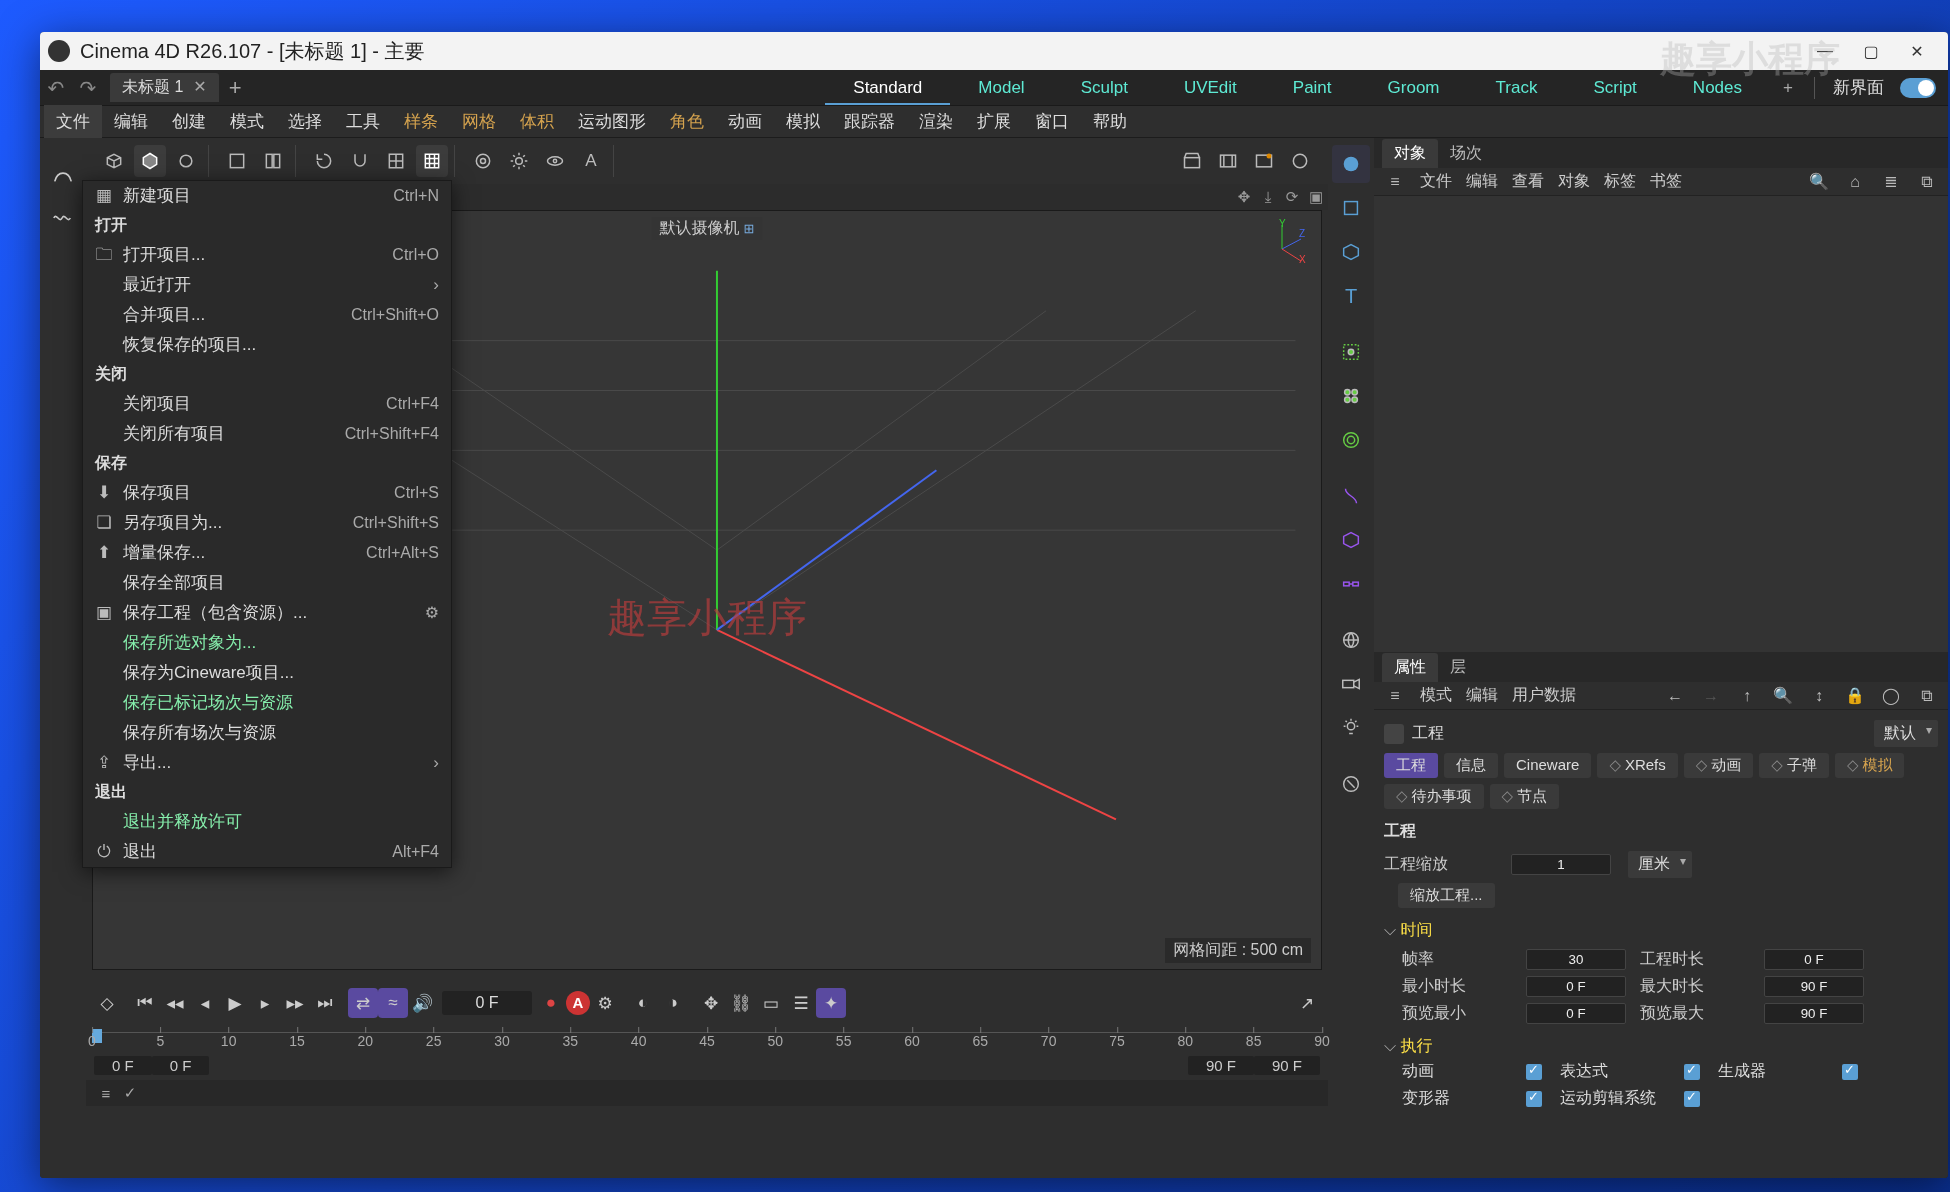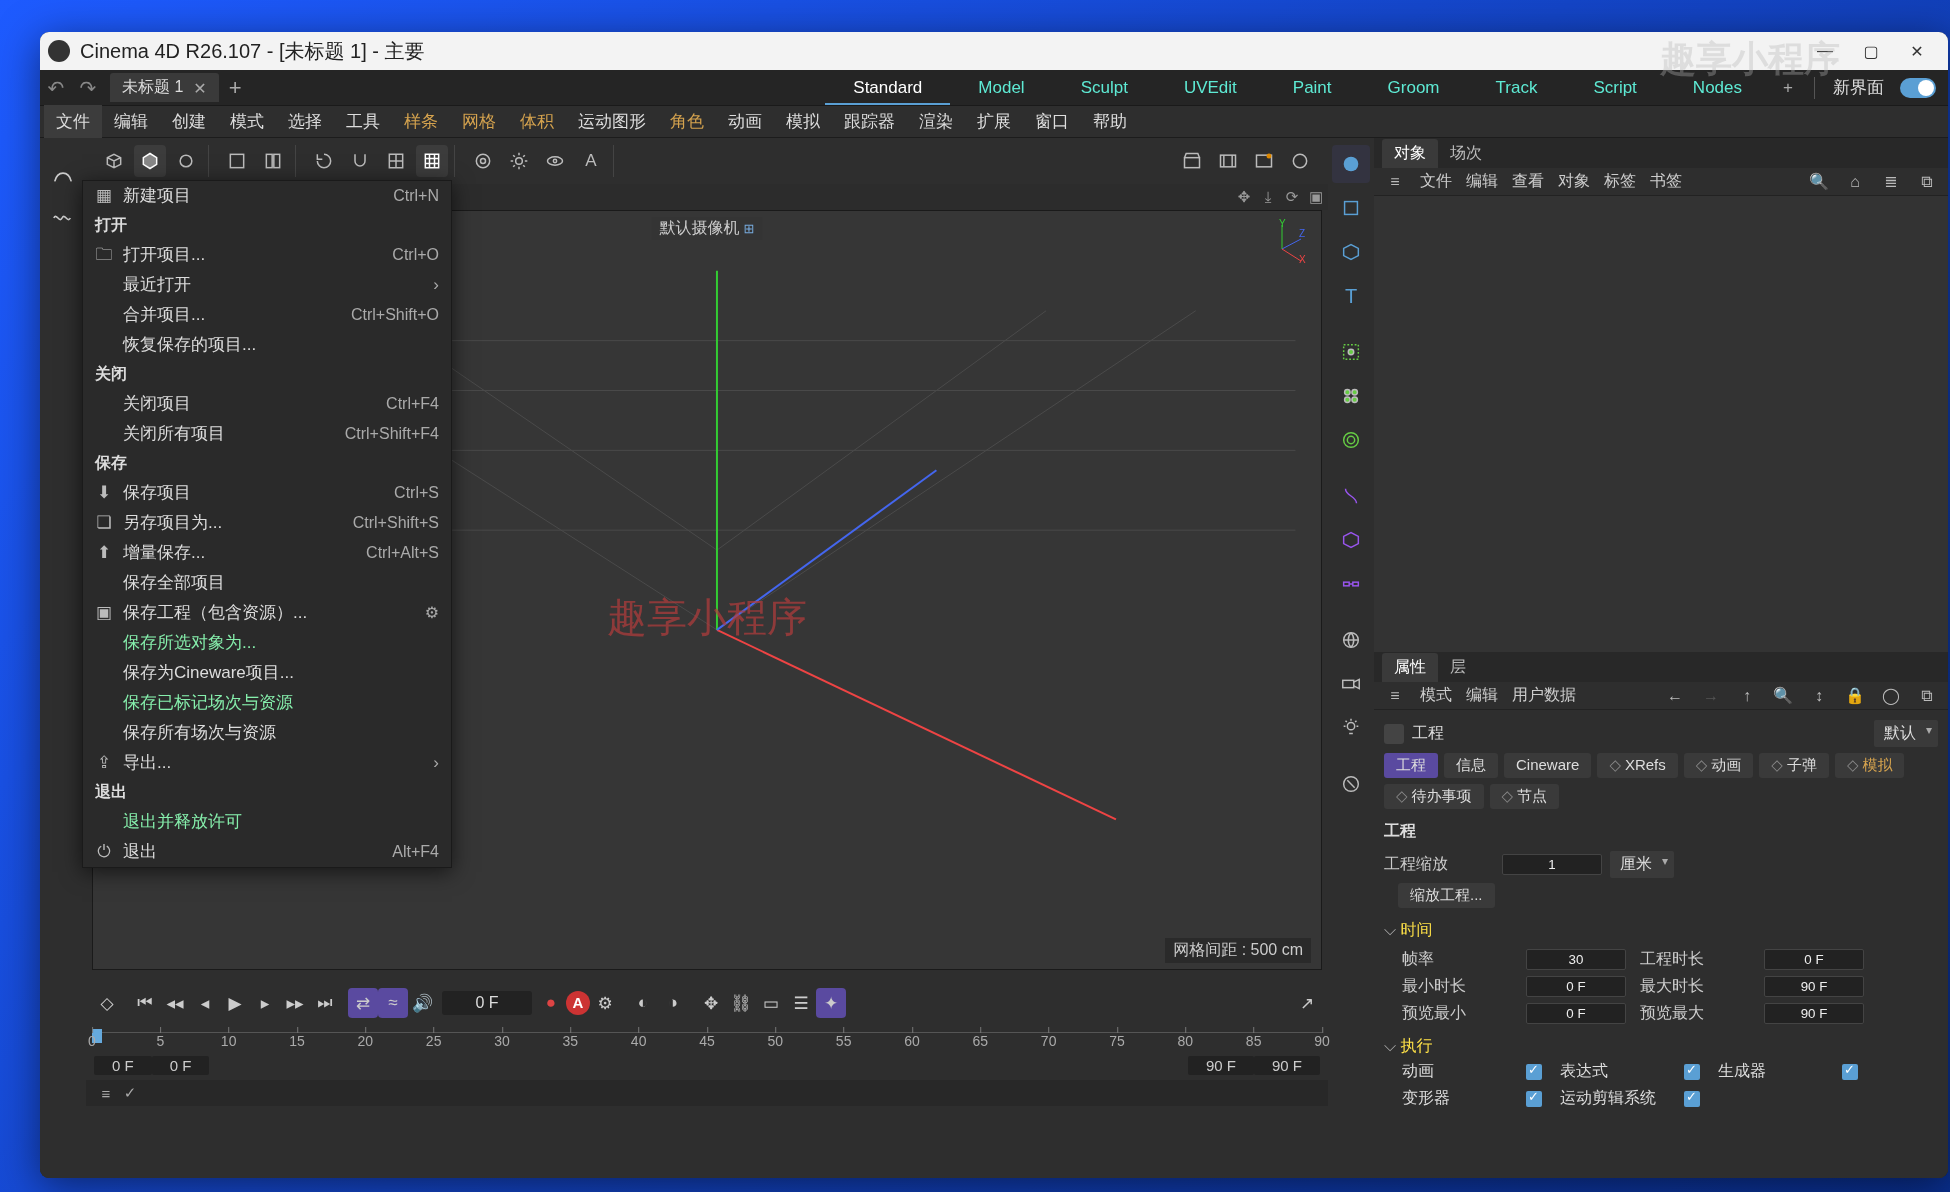--- a/index.html
+++ b/index.html
@@ -1,27 +1,27 @@
 <!DOCTYPE html>
 <html><head>
 <meta charset="utf-8">
 <style>
   * { margin:0; padding:0; box-sizing:border-box; font-family:"Microsoft YaHei","Segoe UI",sans-serif; }
   body { background:linear-gradient(135deg,#1e5bff 0%,#0a2f8f 100%); width:1950px; height:1192px; overflow:hidden; position:relative; }
-  .window { position:absolute; left:40px; top:32px; width:1908px; height:1146px; background:#2e2e2e; border-radius:9px; box-shadow:0 8px 40px rgba(0,0,0,.5); display:flex; flex-direction:column; overflow:hidden; color:#ddd; font-size:17px; }
+  .window { position:absolute; left:40px; top:32px; width:1908px; height:1146px; background:#2e2e2e; border-radius:4px; box-shadow:0 8px 40px rgba(0,0,0,.5); display:flex; flex-direction:column; overflow:hidden; color:#ddd; font-size:17px; }
   
   .titlebar { height:38px; background:#f3f3f3; display:flex; align-items:center; padding:0 8px; color:#222; }
   .app-icon { width:22px; height:22px; background:#333; border-radius:50%; margin-right:10px; }
   .title-text { flex:1; font-size:20px; }
   .win-btn { width:46px; height:36px; display:flex; align-items:center; justify-content:center; font-size:16px; color:#333; }
   .watermark { position:absolute; right:110px; top:35px; font-size:36px; color:rgba(180,180,180,.35); font-weight:bold; pointer-events:none; z-index:999; }
   
   .row2 { height:36px; background:#252525; display:flex; align-items:center; border-bottom:1px solid #1a1a1a; }
   .undo-btn { width:32px; text-align:center; color:#888; font-size:20px; }
-  .doc-tab { background:#3a3a3a; padding:4px 12px; margin-left:6px; border-radius:3px 3px 0 0; display:flex; align-items:flex-end; gap:10px; font-size:16px; }
+  .doc-tab { background:#3a3a3a; padding:4px 12px; margin-left:6px; border-radius:3px 3px 0 0; display:flex; align-items:flex-start; gap:10px; font-size:16px; }
   .doc-close { color:#aaa; }
   .plus-tab { margin-left:10px; color:#aaa; font-size:22px; }
   .layout-tabs { margin-left:auto; display:flex; height:100%; }
   .layout-tab { padding:0 28px; line-height:36px; color:#5eead4; font-size:17px; cursor:pointer; }
   .layout-tab.active { border-bottom:2px solid #5a9fd4; color:#fff; }
   .layout-plus { width:36px; text-align:center; color:#aaa; line-height:36px; }
   .layout-div { width:1px; height:22px; background:#555; margin:7px 8px; }
   .new-ui { padding:0 10px; line-height:36px; }
   .toggle { width:36px; height:20px; background:#5a9fd4; border-radius:10px; margin:8px 12px 0 6px; position:relative; }
   .toggle::after { content:""; position:absolute; right:2px; top:2px; width:16px; height:16px; background:#fff; border-radius:50%; }
@@ -94,21 +94,21 @@
   .panel-menu { height:28px; display:flex; align-items:center; gap:14px; padding:0 10px; background:#2e2e2e; font-size:16px; color:#ccc; border-bottom:1px solid #222; }
   .panel-menu .sp { flex:1; }
   .panel-menu .pico { width:22px; text-align:center; color:#bbb; }
   .obj-body { flex:1; background:#333; min-height:360px; }
   .attr-body { flex:1; background:#2e2e2e; padding:6px 10px; font-size:16px; overflow:auto; }
   .attr-chips { display:flex; flex-wrap:wrap; gap:6px; margin:6px 0; }
   .chip { padding:3px 12px; background:#3a3a3a; border-radius:3px; font-size:15px; color:#ddd; }
   .chip.active { background:#5a4aa0; }
   .chip.warn { color:#d4a24e; }
   .chip .bullet { color:#888; margin-right:4px; }
-  .attr-row { display:flex; align-items:center; gap:8px; margin:5px 0; }
+  .attr-row { display:flex; align-items:center; gap:17px; margin:5px 0; }
   .attr-label { width:110px; color:#ccc; }
   .attr-input { background:#222; border:1px solid #444; color:#eee; text-align:center; width:100px; padding:2px 4px; border-radius:2px; }
   .attr-unit { background:#3a3a3a; padding:2px 10px; border-radius:2px; }
   .attr-section { margin-top:8px; }
   .attr-sec-head { color:#fde047; padding:4px 0; cursor:pointer; }
   .attr-sec-head::before { content:"⌵ "; color:#aaa; }
   .attr-grid2 { display:grid; grid-template-columns:110px 100px 110px 100px; gap:6px 14px; align-items:center; margin:4px 0 8px 18px; }
   .attr-grid2 .l { color:#ccc; }
   .attr-grid3 { display:grid; grid-template-columns:110px 20px 110px 20px 110px 20px; gap:6px 14px; align-items:center; margin-left:18px; }
   .chk { width:16px; height:16px; background:#5a9fd4; border-radius:2px; position:relative; }

